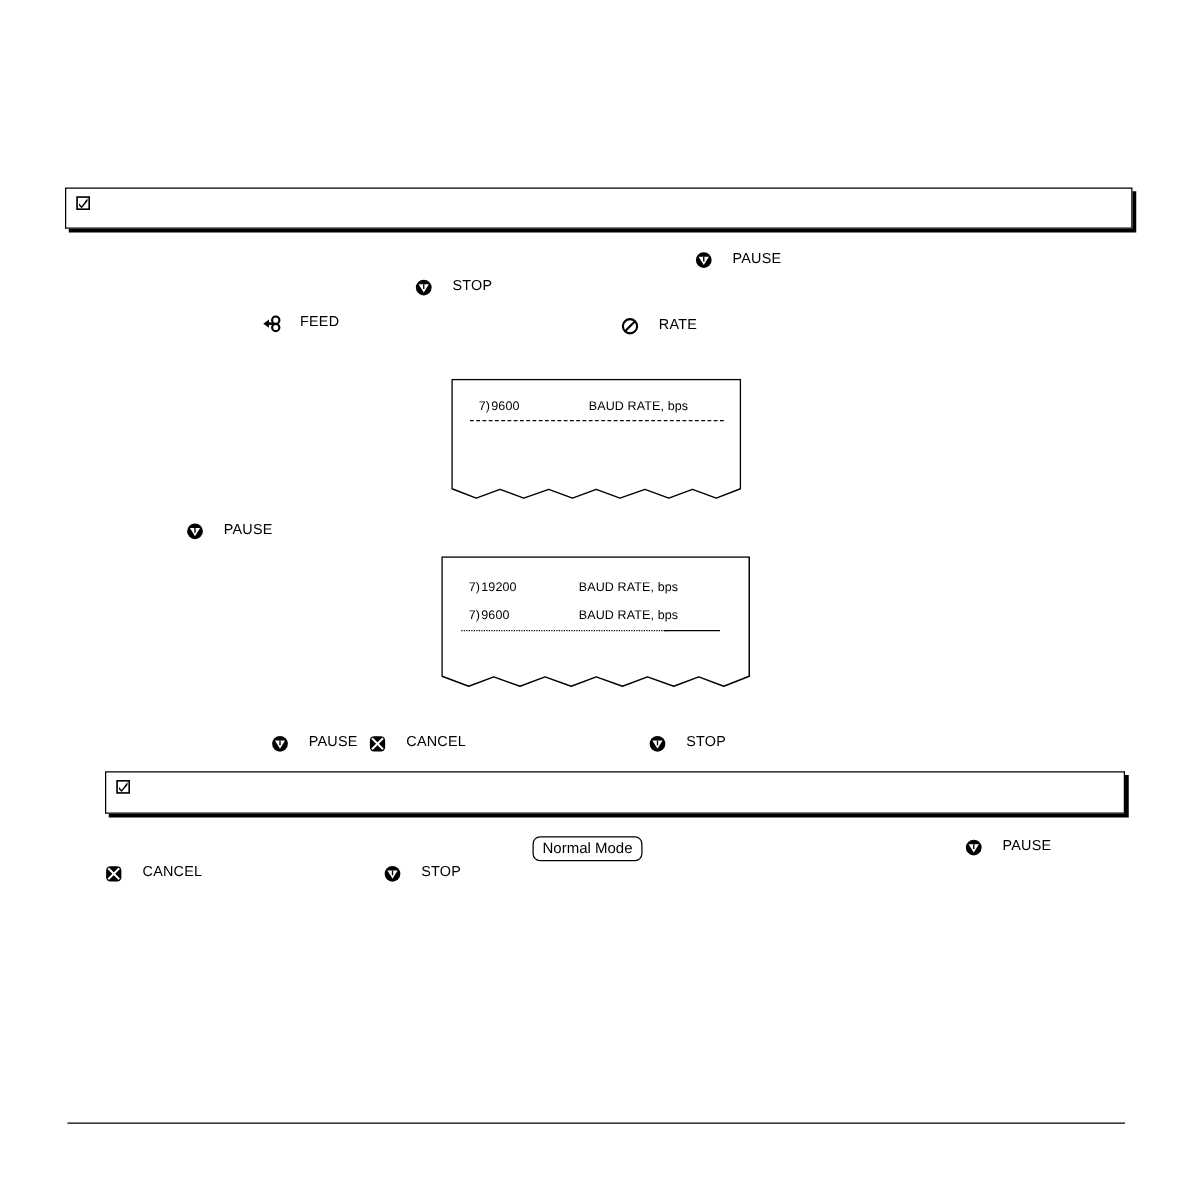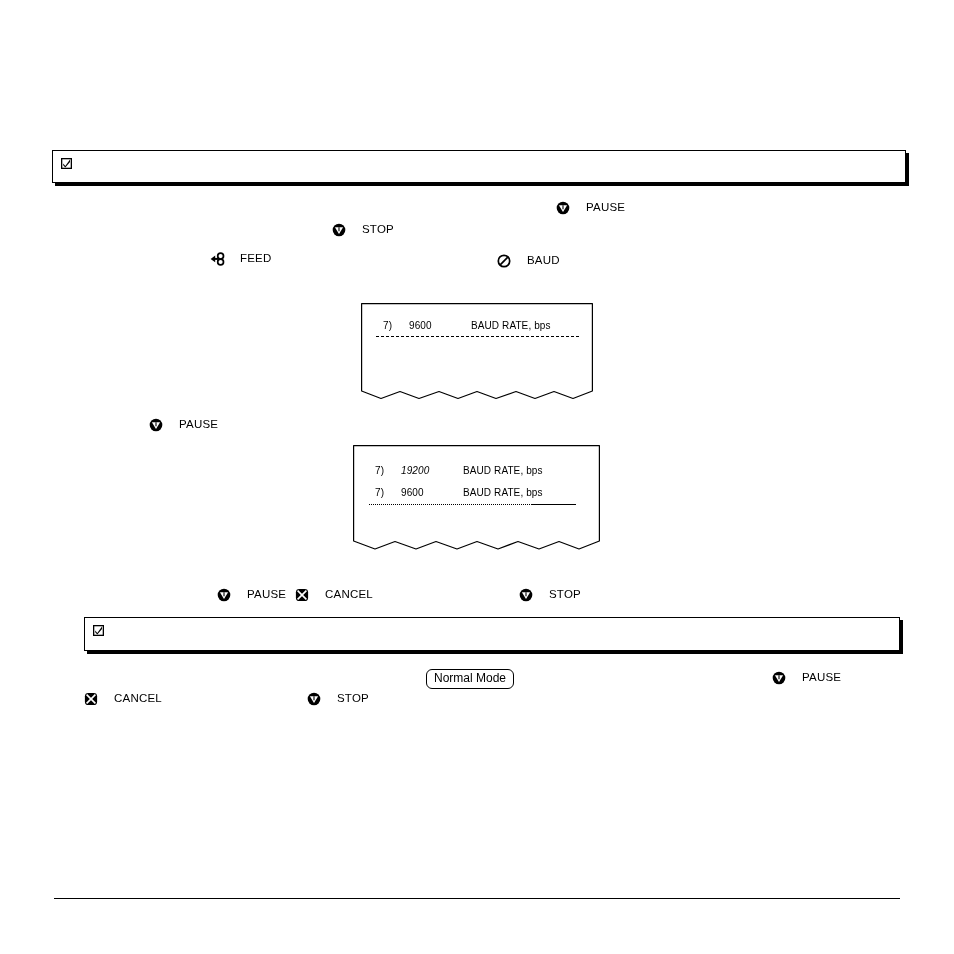--- a/index.html
+++ b/index.html
@@ -71,21 +71,21 @@
     position: absolute;
   }
   .printout svg { display: block; }
   .printout .ptext {
     position: absolute;
     font-size: 10px;
     white-space: nowrap;
     letter-spacing: 0.1px;
   }
   .pcol-idx { left: 22px; }
-  .pcol-val { left: 48px; }
+  .pcol-val { left: 32px; }
   .pcol-name { left: 110px; }
 
   
   .prule {
     position: absolute;
     height: 0;
     border-top: 1px solid #000;
   }
 
   
@@ -160,21 +160,21 @@
     <span class="tx">FEED</span>
   </div>
 
   <div class="keylabel" style="left:497px; top:254px;">
     <span class="ic">
       <svg viewBox="0 0 14 14" width="14" height="14" aria-hidden="true">
         <circle cx="7" cy="7" r="5.7" fill="none" stroke="#000000" stroke-width="1.7"></circle>
         <line x1="3.2" y1="10.8" x2="10.8" y2="3.2" stroke="#000000" stroke-width="1.7"></line>
       </svg>
     </span>
-    <span class="tx">BAUD</span>
+    <span class="tx">RATE</span>
   </div>
 
   <div class="printout" style="left:361px; top:303px; width:232px; height:98px;">
     <svg width="232" height="98" viewBox="0 0 232 98" aria-hidden="true">
       <path d="M0.6 0.6 L231.4 0.6 L231.4 88.0
                L212 95.5 L193 88.5 L174 95.5 L155 88.5
                L135 95.5 L116 88.5 L97 95.5 L78 88.5
                L58 95.5 L39 88.5 L20 95.5 L0.6 88.0 Z" fill="#ffffff" stroke="#000000" stroke-width="1.2" stroke-linejoin="round"></path>
     </svg>
 
@@ -198,21 +198,21 @@
 
   <div class="printout" style="left:353px; top:445px; width:247px; height:107px;">
     <svg width="247" height="107" viewBox="0 0 247 107" aria-hidden="true">
       <path d="M0.6 0.6 L246.4 0.6 L246.4 96.0
                L226 104.0 L206 96.5 L186 104.0 L165 96.5
                L145 104.0 L124 96.5 L104 104.0 L83 96.5
                L63 104.0 L42 96.5 L22 104.0 L0.6 96.0 Z" fill="#ffffff" stroke="#000000" stroke-width="1.2" stroke-linejoin="round"></path>
     </svg>
 
     <span class="ptext pcol-idx" style="top:20px;">7)</span>
-    <span class="ptext pcol-val" style="top:20px;font-style:italic;">19200</span>
+    <span class="ptext pcol-val" style="top:20px;">19200</span>
     <span class="ptext pcol-name" style="top:20px;">BAUD RATE,  bps</span>
 
     <span class="ptext pcol-idx" style="top:42px;">7)</span>
     <span class="ptext pcol-val" style="top:42px;">9600</span>
     <span class="ptext pcol-name" style="top:42px;">BAUD RATE,  bps</span>
 
     <span class="prule" style="left:16px; top:59px; width:165px; border-top:1.4px dotted #000;"></span>
     <span class="prule" style="left:178px; top:59px; width:45px; border-top:1.4px solid #000;"></span>
   </div>
 

